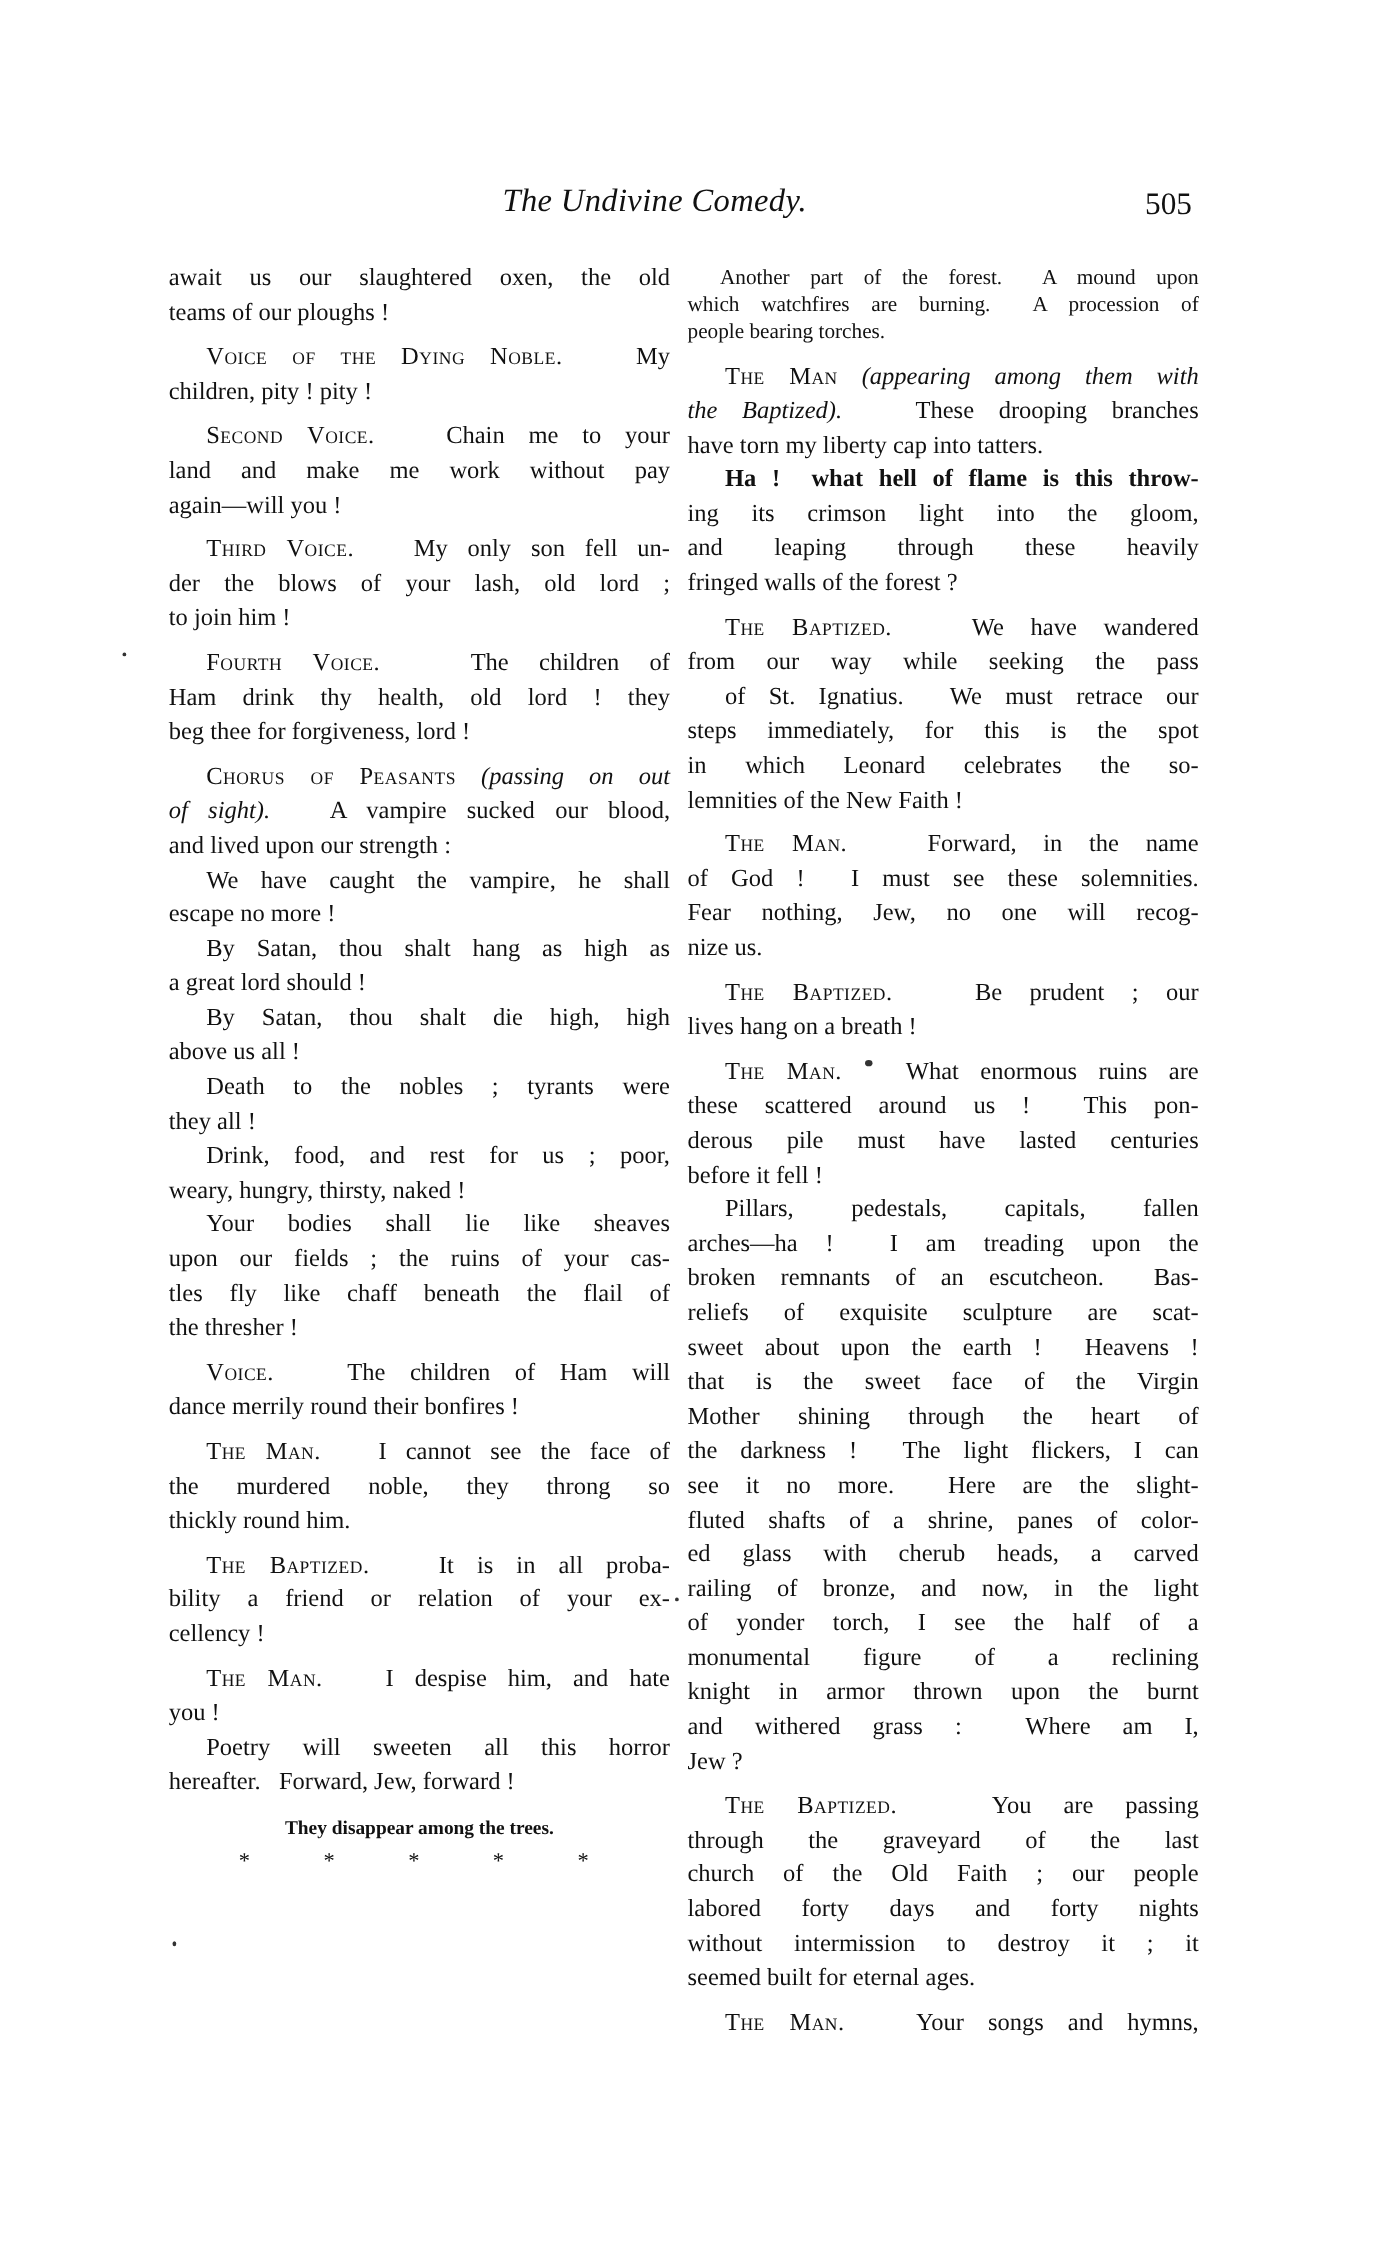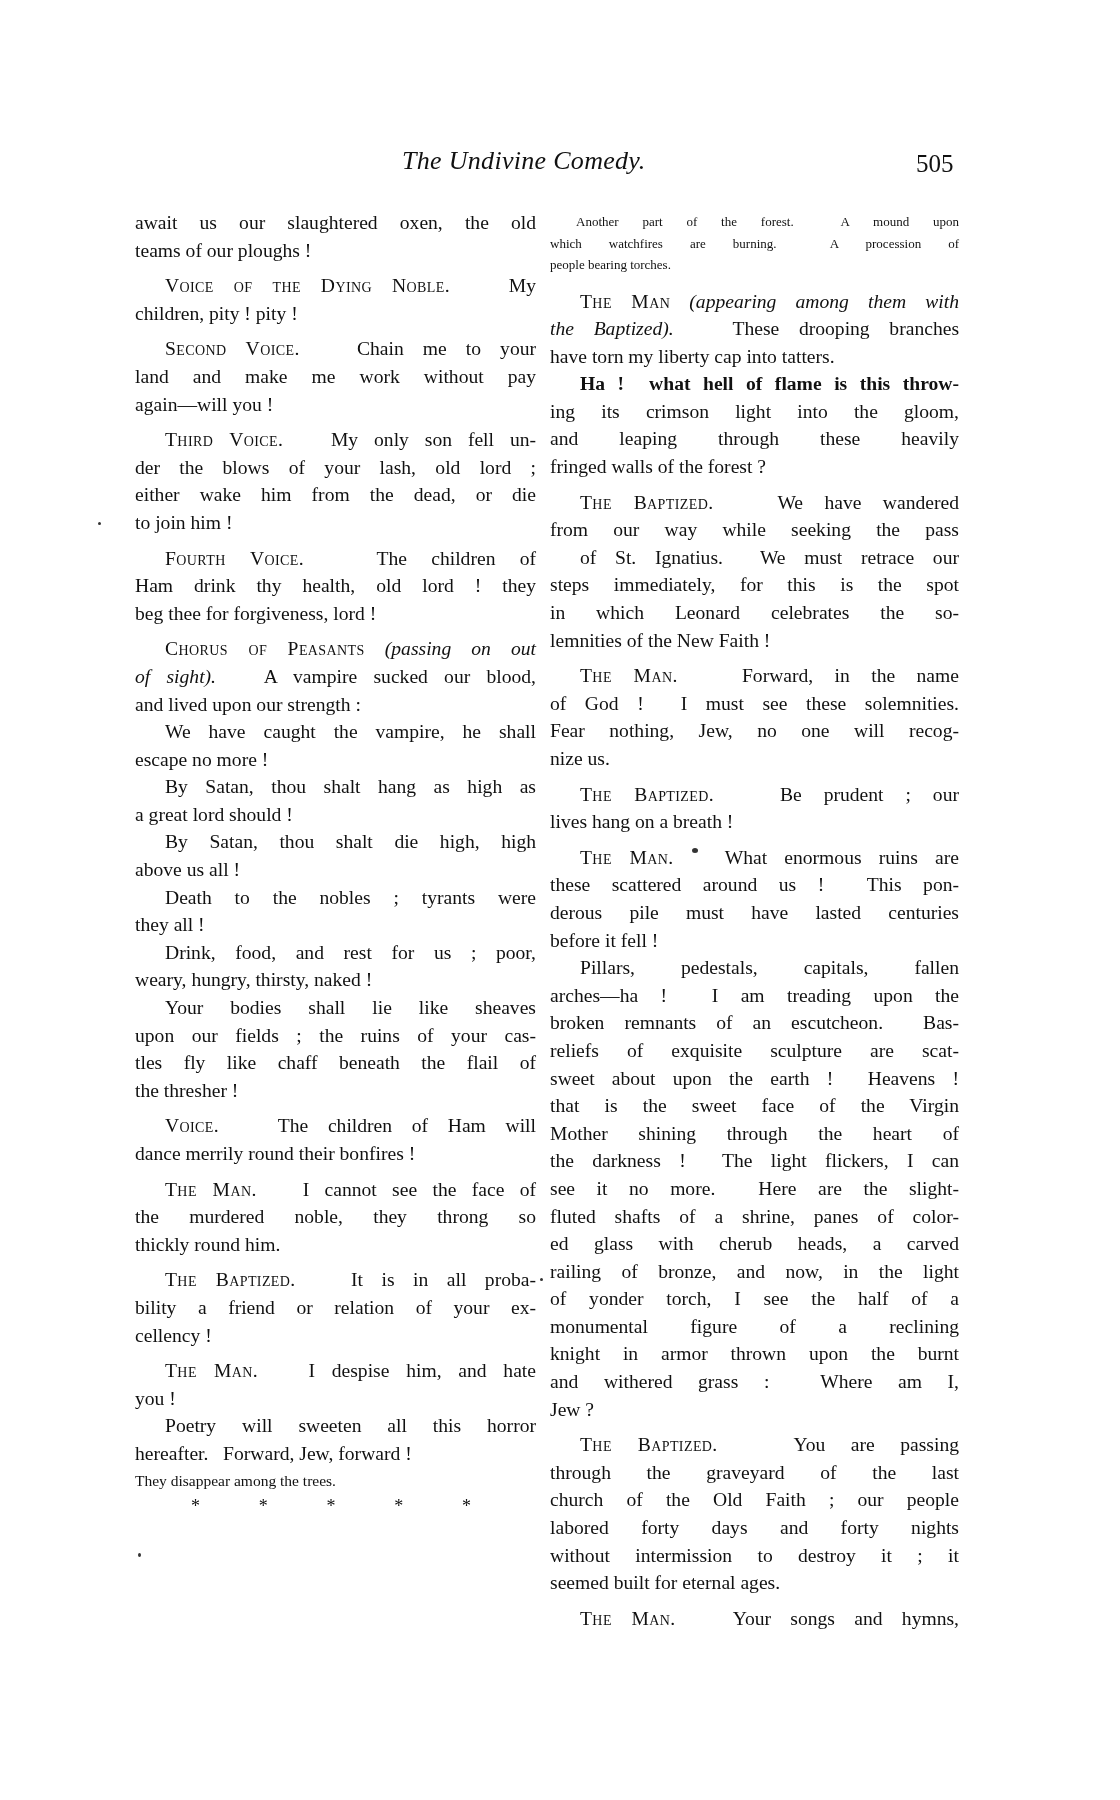--- a/index.html
+++ b/index.html
@@ -12,25 +12,25 @@
   .col.left { left:135px; width:401px; }
   .col.right { left:550px; width:409px; }
   .ln { display:block; font-size:19.6px; line-height:27.6px; height:27.6px; white-space:nowrap;
         text-align:justify; text-align-last:justify; overflow:visible; }
   .ln.last { text-align-last:left; }
   .ln.ind { padding-left:30px; }
   .para { margin:0; }
   .para.gap { margin-top:8px; }
   .sc { font-variant:small-caps; letter-spacing:0.4px; }
   .it { font-style:italic; }
-  .stage { font-size:13px; line-height:21.5px; height:21.5px; display:block; white-space:nowrap;
+  .stage { font-size:17px; line-height:21.5px; height:21.5px; display:block; white-space:nowrap;
            text-align:justify; text-align-last:justify; }
   .stage.ind { padding-left:26px; }
   .stage.last { text-align-last:left; }
-  .center-stage { font-size:15.5px; line-height:22px; text-align:left; display:block; margin-top:2px; }
+  .center-stage { font-size:15.5px; line-height:22px; text-align:center; display:block; margin-top:12px;font-weight:bold; }
   .stars { display:flex; justify-content:space-between; width:280px; margin:4px 0 0 56px; font-size:18px; line-height:20px; }
   .speck { position:absolute; background:#333; border-radius:50%; }
 </style>
 </head>
 <body>
 
 <div class="running-head">
   <span class="title">The Undivine Comedy.</span>
   <span class="pageno">505</span>
 </div>
@@ -50,21 +50,20 @@
 
   <div class="para gap">
     <span class="ln ind"><span class="sc">Second Voice.</span>&nbsp;&nbsp; <span>Chain me to your</span></span>
     <span class="ln">land and make me work without pay</span>
     <span class="ln last">again—will you !</span>
   </div>
 
   <div class="para gap">
     <span class="ln ind"><span class="sc">Third Voice.</span>&nbsp;&nbsp; <span>My only son fell un-</span></span>
     <span class="ln">der the blows of your lash, old lord ;</span>
-    <span class="ln">either wake him from the dead, or die</span>
     <span class="ln last">to join him !</span>
   </div>
 
   <div class="para gap">
     <span class="ln ind"><span class="sc">Fourth Voice.</span>&nbsp;&nbsp; <span>The children of</span></span>
     <span class="ln">Ham drink thy health, old lord ! they</span>
     <span class="ln last">beg thee for forgiveness, lord !</span>
   </div>
 
   <div class="para gap">

